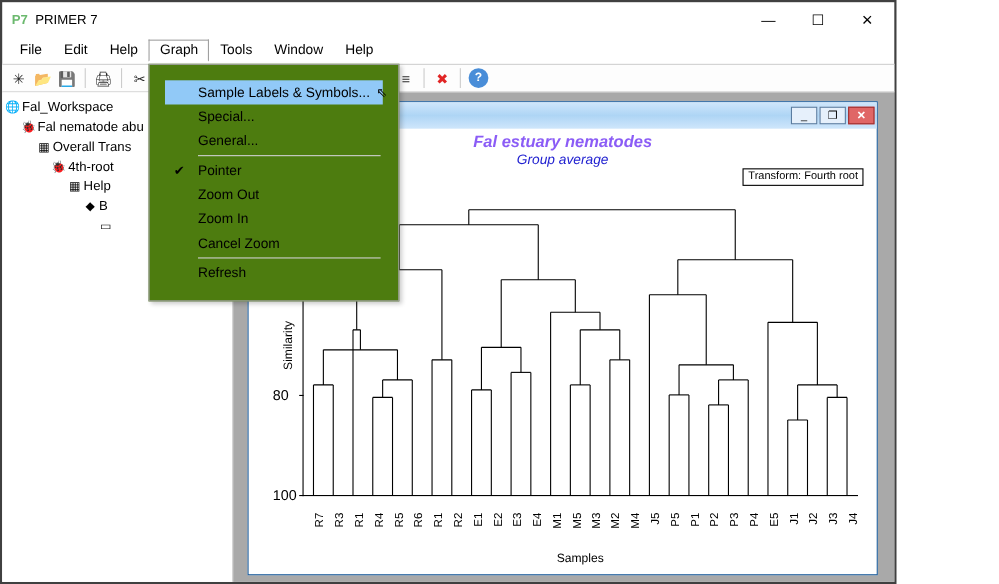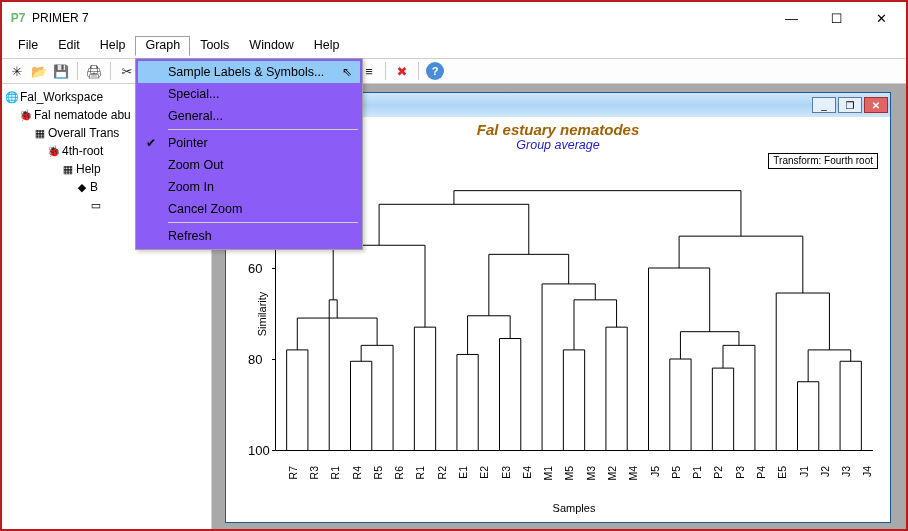--- a/index.html
+++ b/index.html
@@ -1,32 +1,32 @@
 <!DOCTYPE html>
 <html><head>
 <meta charset="utf-8">
 <style>
   * { box-sizing: border-box; margin: 0; padding: 0; font-family: "Segoe UI", Tahoma, sans-serif; }
   body { background: #fff; overflow: hidden; }
-  .outer-frame { width: 908px; height: 531px; border: 2px solid #b91c1c; background: #fff; position: relative; }
+  .outer-frame { width: 815px; height: 531px; border: 2px solid #404040; background: #fff; position: relative; }
   
   
   .title-bar { height: 32px; display: flex; align-items: center; padding: 0 2px 0 8px; }
   .app-icon { width: 16px; height: 16px; margin-right: 6px; color: #6bb96e; font-weight: bold; font-size: 12px; display: flex; align-items: center; justify-content: center; }
   .app-title { font-size: 12px; flex: 1; }
   .win-controls { display: flex; }
   .win-btn { width: 45px; height: 28px; display: flex; align-items: center; justify-content: center; font-size: 13px; cursor: default; }
   
   
   .menu-bar { display: flex; padding: 2px 6px; height: 24px; }
   .menu-item { padding: 2px 10px; font-size: 12.5px; cursor: default; position: relative; }
   .menu-item.open { background: #fff; border: 1px solid #a0a0a0; border-bottom: 1px solid #fff; padding: 1px 9px; z-index: 20; }
   
   
-  .dropdown { position: absolute; top: 56px; left: 133px; width: 228px; background: #8b5cf6; border: 1px solid #a0a0a0; box-shadow: 2px 2px 4px rgba(0,0,0,0.2); z-index: 15; padding: 2px; }
+  .dropdown { position: absolute; top: 56px; left: 133px; width: 228px; background: #4d7c0f; border: 1px solid #a0a0a0; box-shadow: 2px 2px 4px rgba(0,0,0,0.2); z-index: 15; padding: 14px; }
   .dd-item { display: flex; align-items: center; height: 22px; font-size: 12.5px; cursor: default; }
   .dd-check { width: 26px; text-align: center; font-size: 12px; }
   .dd-label { padding-left: 4px; }
   .dd-item.highlighted { background: #91c9f7; }
   .dd-sep { height: 1px; background: #d0d0d0; margin: 2px 2px 2px 30px; }
   .cursor-arrow { display: inline-block; position: absolute; right: 10px; font-size: 12px; pointer-events: none; }
   
   
   .toolbar { height: 26px; border-top: 1px solid #d0d0d0; border-bottom: 1px solid #d0d0d0; display: flex; align-items: center; padding: 0 6px; gap: 4px; background: #fdfdfd; }
   .tb-btn { width: 18px; height: 18px; display: flex; align-items: center; justify-content: center; font-size: 13px; cursor: default; opacity: 0.85; }
@@ -42,21 +42,21 @@
   .workspace { flex: 1; background: #a9a9a9; position: relative; }
   
   
   .chart-window { position: absolute; left: 13px; top: 8px; right: 15px; bottom: 6px; background: #fff; border: 1px solid #1a5a9a; display: flex; flex-direction: column; }
   .chart-titlebar { background: linear-gradient(180deg,#cfe6fb,#aed5f5,#cfe6fb); height: 24px; display: flex; align-items: center; padding: 0 2px 0 6px; }
   .chart-win-btns { margin-left: auto; display: flex; gap: 2px; }
   .chart-win-btn { width: 24px; height: 16px; border: 1px solid #5a7ca0; background: #e6f0fb; display: flex; align-items: center; justify-content: center; font-size: 10px; cursor: default; }
   .chart-win-btn.cls { background: #e06666; border-color: #a03030; color: #fff; font-weight: bold; }
   .chart-body { flex: 1; position: relative; overflow: hidden; }
   
-  .chart-title-1 { text-align: center; color: #a16207; font-style: italic; font-weight: bold; font-size: 15px; margin-top: 4px; }
+  .chart-title-1 { text-align: center; color: #8b5cf6; font-style: italic; font-weight: bold; font-size: 15px; margin-top: 4px; }
   .chart-title-2 { text-align: center; color: #2020d0; font-style: italic; font-size: 12.5px; }
   
   .info-box { position: absolute; top: 36px; right: 12px; border: 1px solid #000; font-size: 10px; padding: 1px 4px; line-height: 1.2; }
   
   .plot-area { position: absolute; left: 50px; right: 18px; top: 60px; bottom: 72px; }
   .y-axis-label { position: absolute; left: -36px; top: 50%; transform: translateY(-50%) rotate(-90deg); font-size: 11px; }
   .x-axis-label { position: absolute; left: 50%; transform: translateX(-50%); font-size: 11px; bottom: -64px; }
   .y-tick { position: absolute; left: -28px; font-size: 13px; transform: translateY(-50%); }
   .y-tick-mark { position: absolute; left: -4px; width: 4px; height: 1px; background: #000; }
   

